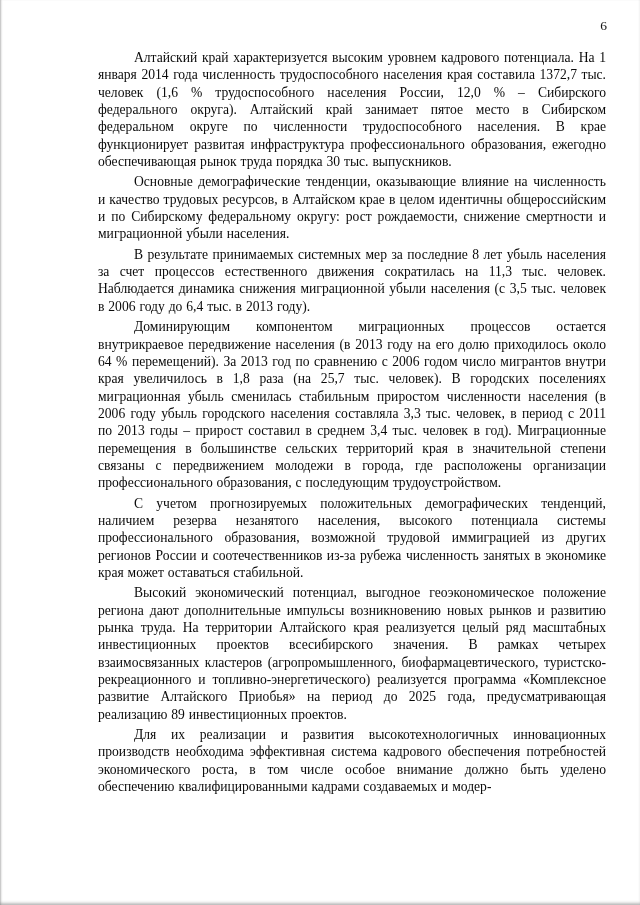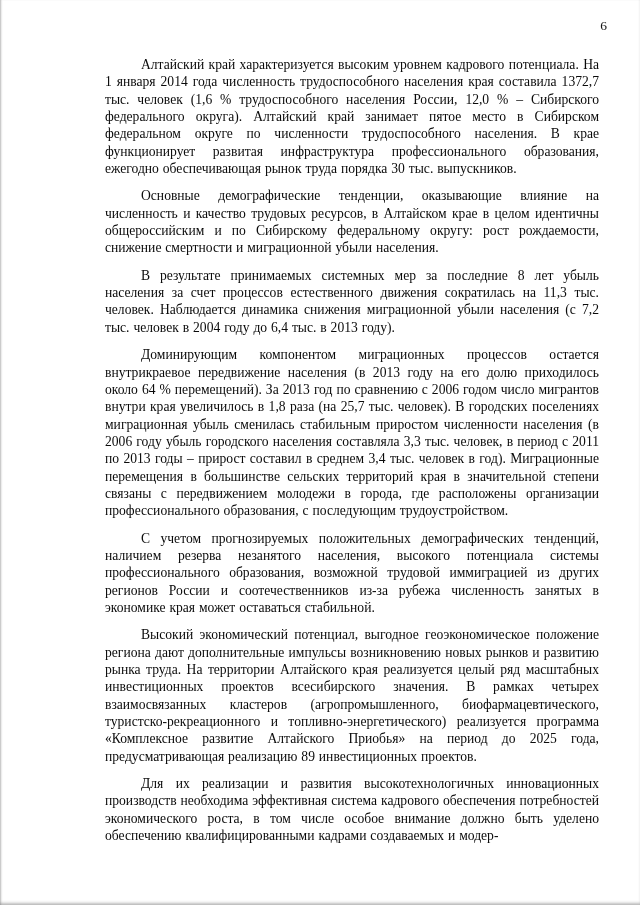--- a/index.html
+++ b/index.html
@@ -29,32 +29,32 @@
   .content {
     position: absolute;
     top: 46px;
     left: 95px;
     width: 514px;
     font-size: 13.6px;
     line-height: 17.35px;
     text-align: justify;
   }
   .content p {
-    margin: 10px;
+    margin: 3px;
     text-indent: 36px;
     word-spacing: 0.5px;
   }
 </style>
 </head>
 <body>
 
 <div class="page">
   <div class="page-number">6</div>
   <div class="content" id="paragraph-container">
       <p>Алтайский край характеризуется высоким уровнем кадрового потенциала. На 1 января 2014 года численность трудоспособного населения края составила 1372,7 тыс. человек (1,6 % трудоспособного населения России, 12,0 % – Сибирского федерального округа). Алтайский край занимает пятое место в Сибирском федеральном округе по численности трудоспособного населения. В крае функционирует развитая инфраструктура профессионального образования, ежегодно обеспечивающая рынок труда порядка 30 тыс. выпускников.</p>
       <p>Основные демографические тенденции, оказывающие влияние на численность и качество трудовых ресурсов, в Алтайском крае в целом идентичны общероссийским и по Сибирскому федеральному округу: рост рождаемости, снижение смертности и миграционной убыли населения.</p>
-      <p>В результате принимаемых системных мер за последние 8 лет убыль населения за счет процессов естественного движения сократилась на 11,3 тыс. человек. Наблюдается динамика снижения миграционной убыли населения (с 7,2 тыс. человек в 2004 году до 6,4 тыс. в 2013 году).</p>
+      <p>В результате принимаемых системных мер за последние 8 лет убыль населения за счет процессов естественного движения сократилась на 11,3 тыс. человек. Наблюдается динамика снижения миграционной убыли населения (с 3,5 тыс. человек в 2006 году до 6,4 тыс. в 2013 году).</p>
       <p>Доминирующим компонентом миграционных процессов остается внутрикраевое передвижение населения (в 2013 году на его долю приходилось около 64 % перемещений). За 2013 год по сравнению с 2006 годом число мигрантов внутри края увеличилось в 1,8 раза (на 25,7 тыс. человек). В городских поселениях миграционная убыль сменилась стабильным приростом численности населения (в 2006 году убыль городского населения составляла 3,3 тыс. человек, в период с 2011 по 2013 годы – прирост составил в среднем 3,4 тыс. человек в год). Миграционные перемещения в большинстве сельских территорий края в значительной степени связаны с передвижением молодежи в города, где расположены организации профессионального образования, с последующим трудоустройством.</p>
       <p>С учетом прогнозируемых положительных демографических тенденций, наличием резерва незанятого населения, высокого потенциала системы профессионального образования, возможной трудовой иммиграцией из других регионов России и соотечественников из-за рубежа численность занятых в экономике края может оставаться стабильной.</p>
       <p>Высокий экономический потенциал, выгодное геоэкономическое положение региона дают дополнительные импульсы возникновению новых рынков и развитию рынка труда. На территории Алтайского края реализуется целый ряд масштабных инвестиционных проектов всесибирского значения. В рамках четырех взаимосвязанных кластеров (агропромышленного, биофармацевтического, туристско-рекреационного и топливно-энергетического) реализуется программа «Комплексное развитие Алтайского Приобья» на период до 2025 года, предусматривающая реализацию 89 инвестиционных проектов.</p>
       <p>Для их реализации  и развития высокотехнологичных инновационных производств необходима эффективная система кадрового обеспечения потребностей экономического роста, в том числе особое внимание должно быть уделено обеспечению квалифицированными кадрами создаваемых и модер-</p>
     </div>
 </div>
 
 </body></html>

